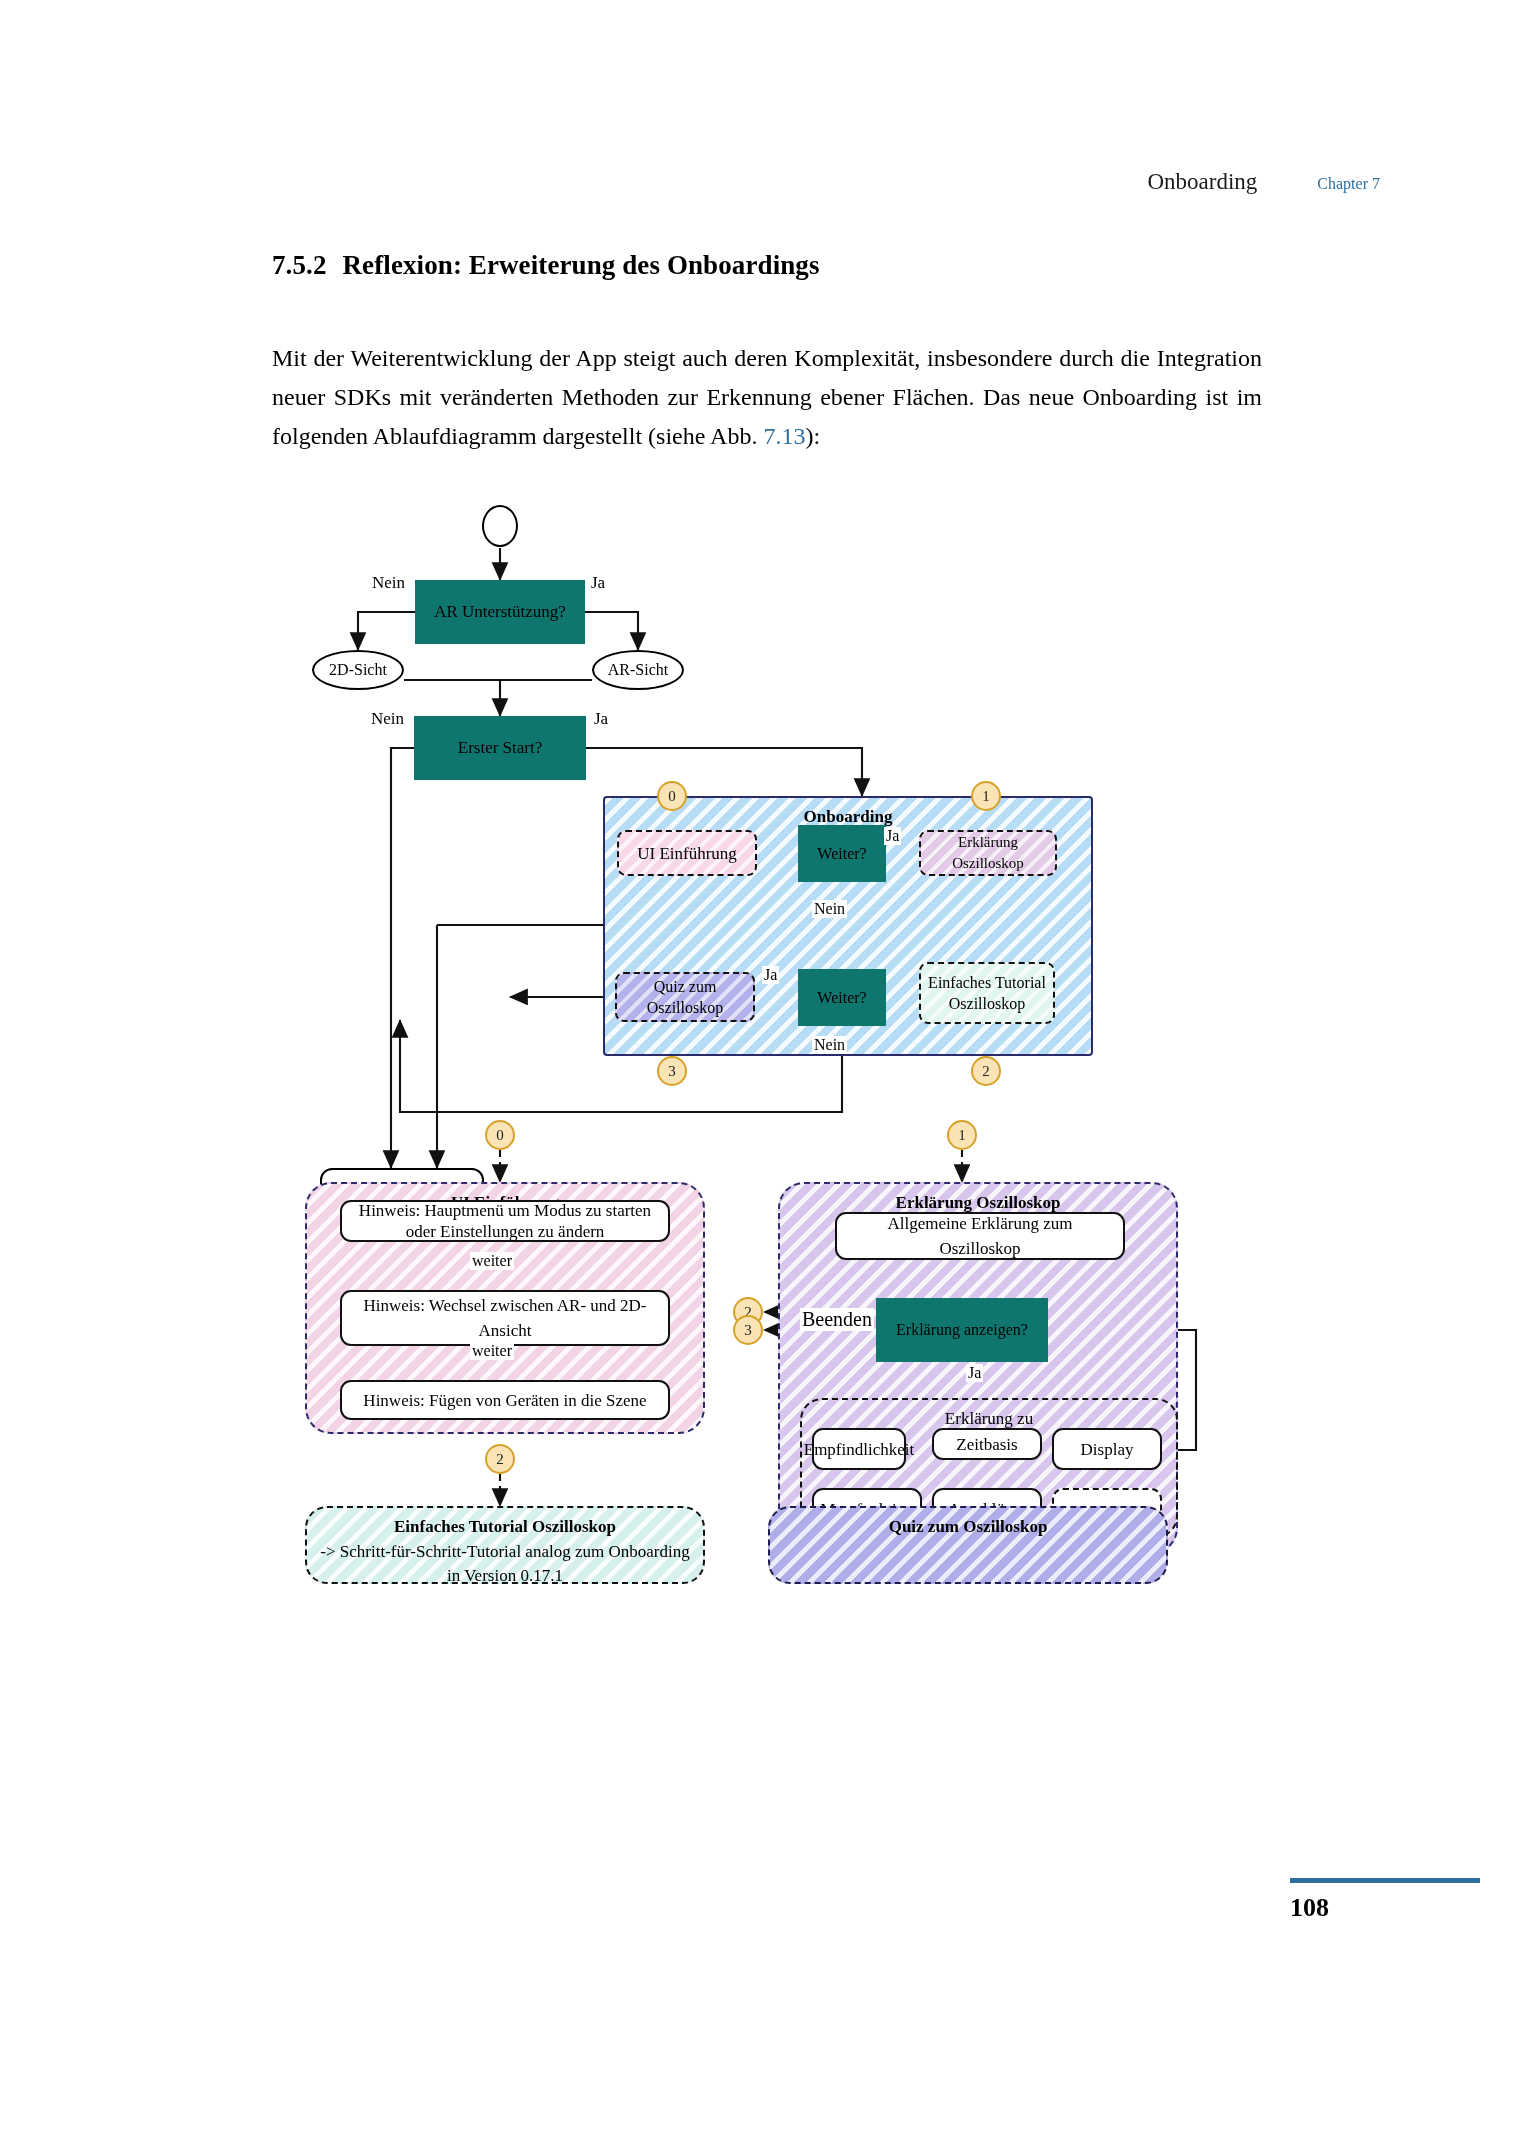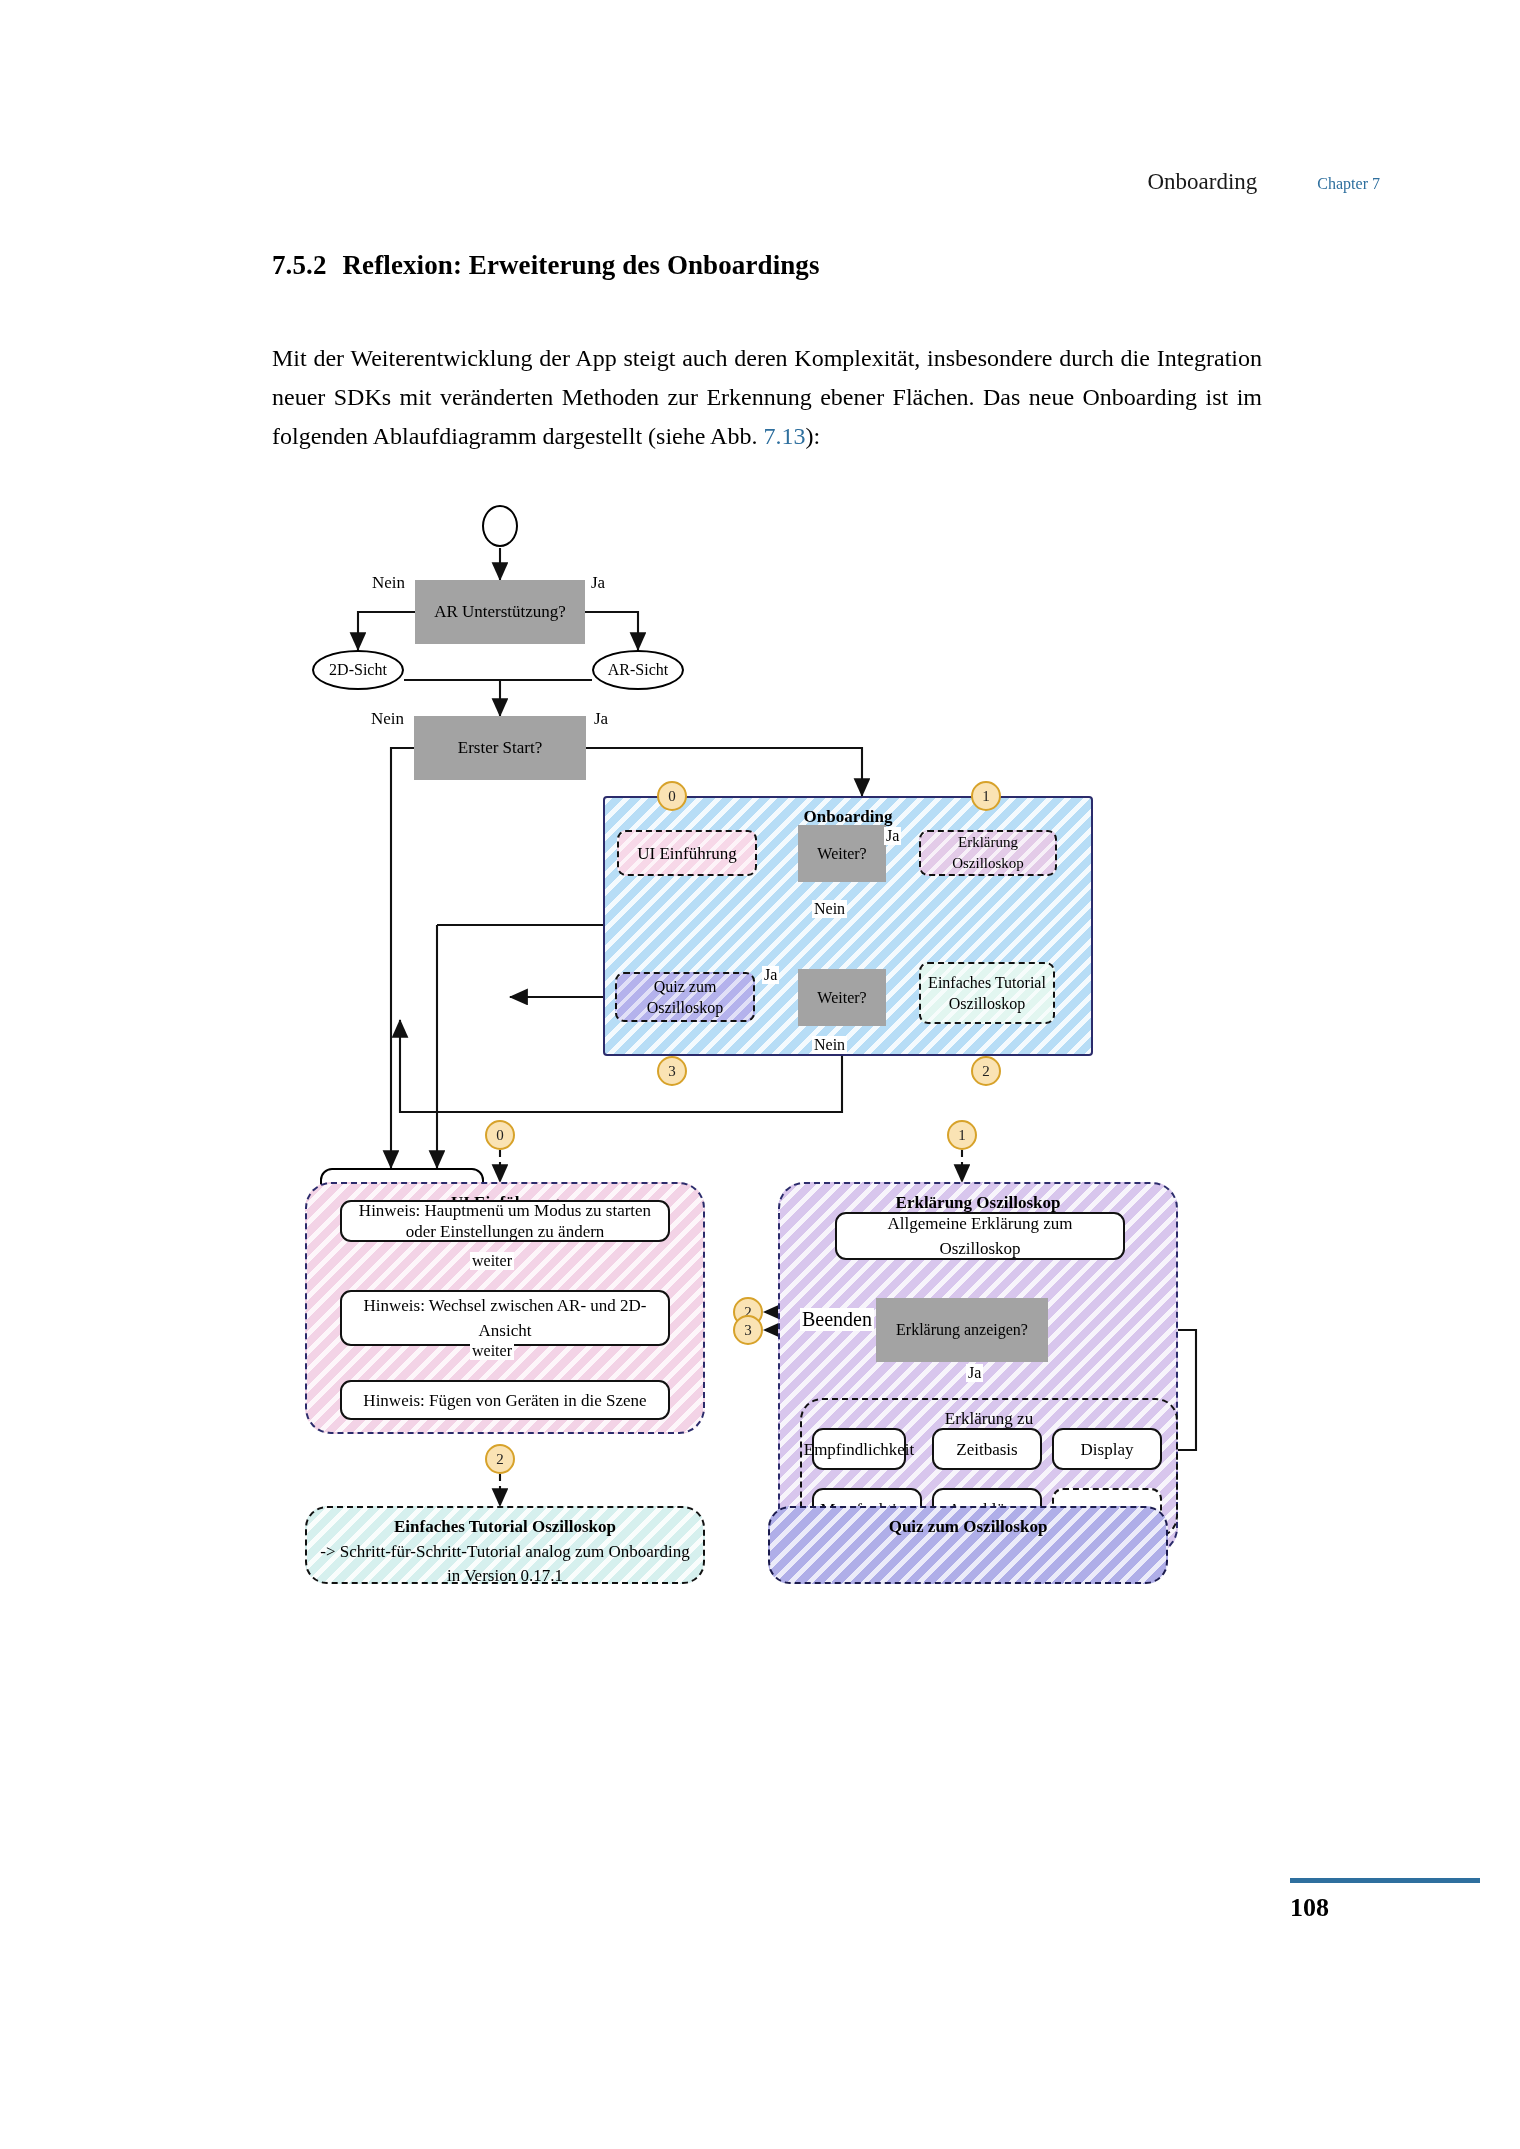--- a/index.html
+++ b/index.html
@@ -32,21 +32,21 @@
   .layer{position:absolute;left:0;top:0;width:1520px;height:1180px;}
 
   
   .nd{position:absolute;box-sizing:border-box;display:flex;align-items:center;justify-content:center;text-align:center;}
 
   .n-start{width:36px;height:42px;border:2.2px solid #000;border-radius:50%;background:#fff;}
   .n-end{width:32px;height:32px;border-radius:50%;background:#000;}
 
   .n-ellipse{border:2px solid #000;border-radius:50%;background:#fff;font-size:16px;padding:0 4px;}
 
-  .n-diamond{background:#a3a3a3;font-size:17px;}
+  .n-diamond{background:#0f766e;font-size:17px;}
   .diamond-shape{position:absolute;}
 
   .n-roundbox{border:2px solid #000;border-radius:12px;background:#fff;font-size:18px;}
 
   .badge{position:absolute;width:30px;height:30px;border-radius:50%;background:#FAE3B4;
          border:2px solid #D7A22A;display:flex;align-items:center;justify-content:center;
          font-size:15px;color:#222;box-sizing:border-box;}
 
   
   .elabel{position:absolute;font-size:17px;background:#fff;padding:0 2px;white-space:nowrap;}
@@ -284,21 +284,21 @@
       <div class="nd n-diamond" style="left:876px;top:798px;width:172px;height:64px;font-size:16px;line-height:20px;">Erklärung anzeigen?</div>
       <div class="elabel" style="left:966px;top:864px;font-size:16px;">Ja</div>
       <div class="elabel" style="left:800px;top:808px;font-size:20px;">Beenden</div>
       <div class="badge" style="left:733px;top:797px;">2</div>
       <div class="badge" style="left:733px;top:815px;">3</div>
 
       <div class="group g-sub" style="left:800px;top:898px;width:378px;height:140px;">
         <div class="gtitle">Erklärung zu</div>
       </div>
       <div class="wbox" style="left:812px;top:928px;width:94px;height:42px;font-size:17px;">Empfindlichkeit</div>
-      <div class="wbox" style="left:932px;top:928px;width:110px;height:42px;font-size:17px;">Zeitbasis</div>
+      <div class="wbox" style="left:932px;top:928px;width:110px;height:32px;font-size:17px;">Zeitbasis</div>
       <div class="wbox" style="left:1052px;top:928px;width:110px;height:42px;font-size:17px;">Display</div>
       <div class="wbox" style="left:812px;top:988px;width:110px;height:42px;font-size:17px;">Messfunktion</div>
       <div class="wbox" style="left:932px;top:988px;width:110px;height:42px;font-size:17px;">Anschlüsse</div>
       <div class="wbox dashed" style="left:1052px;top:988px;width:110px;height:42px;font-size:17px;">...</div>
 
       <div class="group g-tut" style="left:305px;top:1006px;width:400px;height:78px;">
         <div class="gtitle">Einfaches Tutorial Oszilloskop</div>
       </div>
       <div class="tutnote" style="left:318px;top:1040px;width:374px;">-&gt; Schritt-für-Schritt-Tutorial analog zum Onboarding in Version 0.17.1</div>
 

